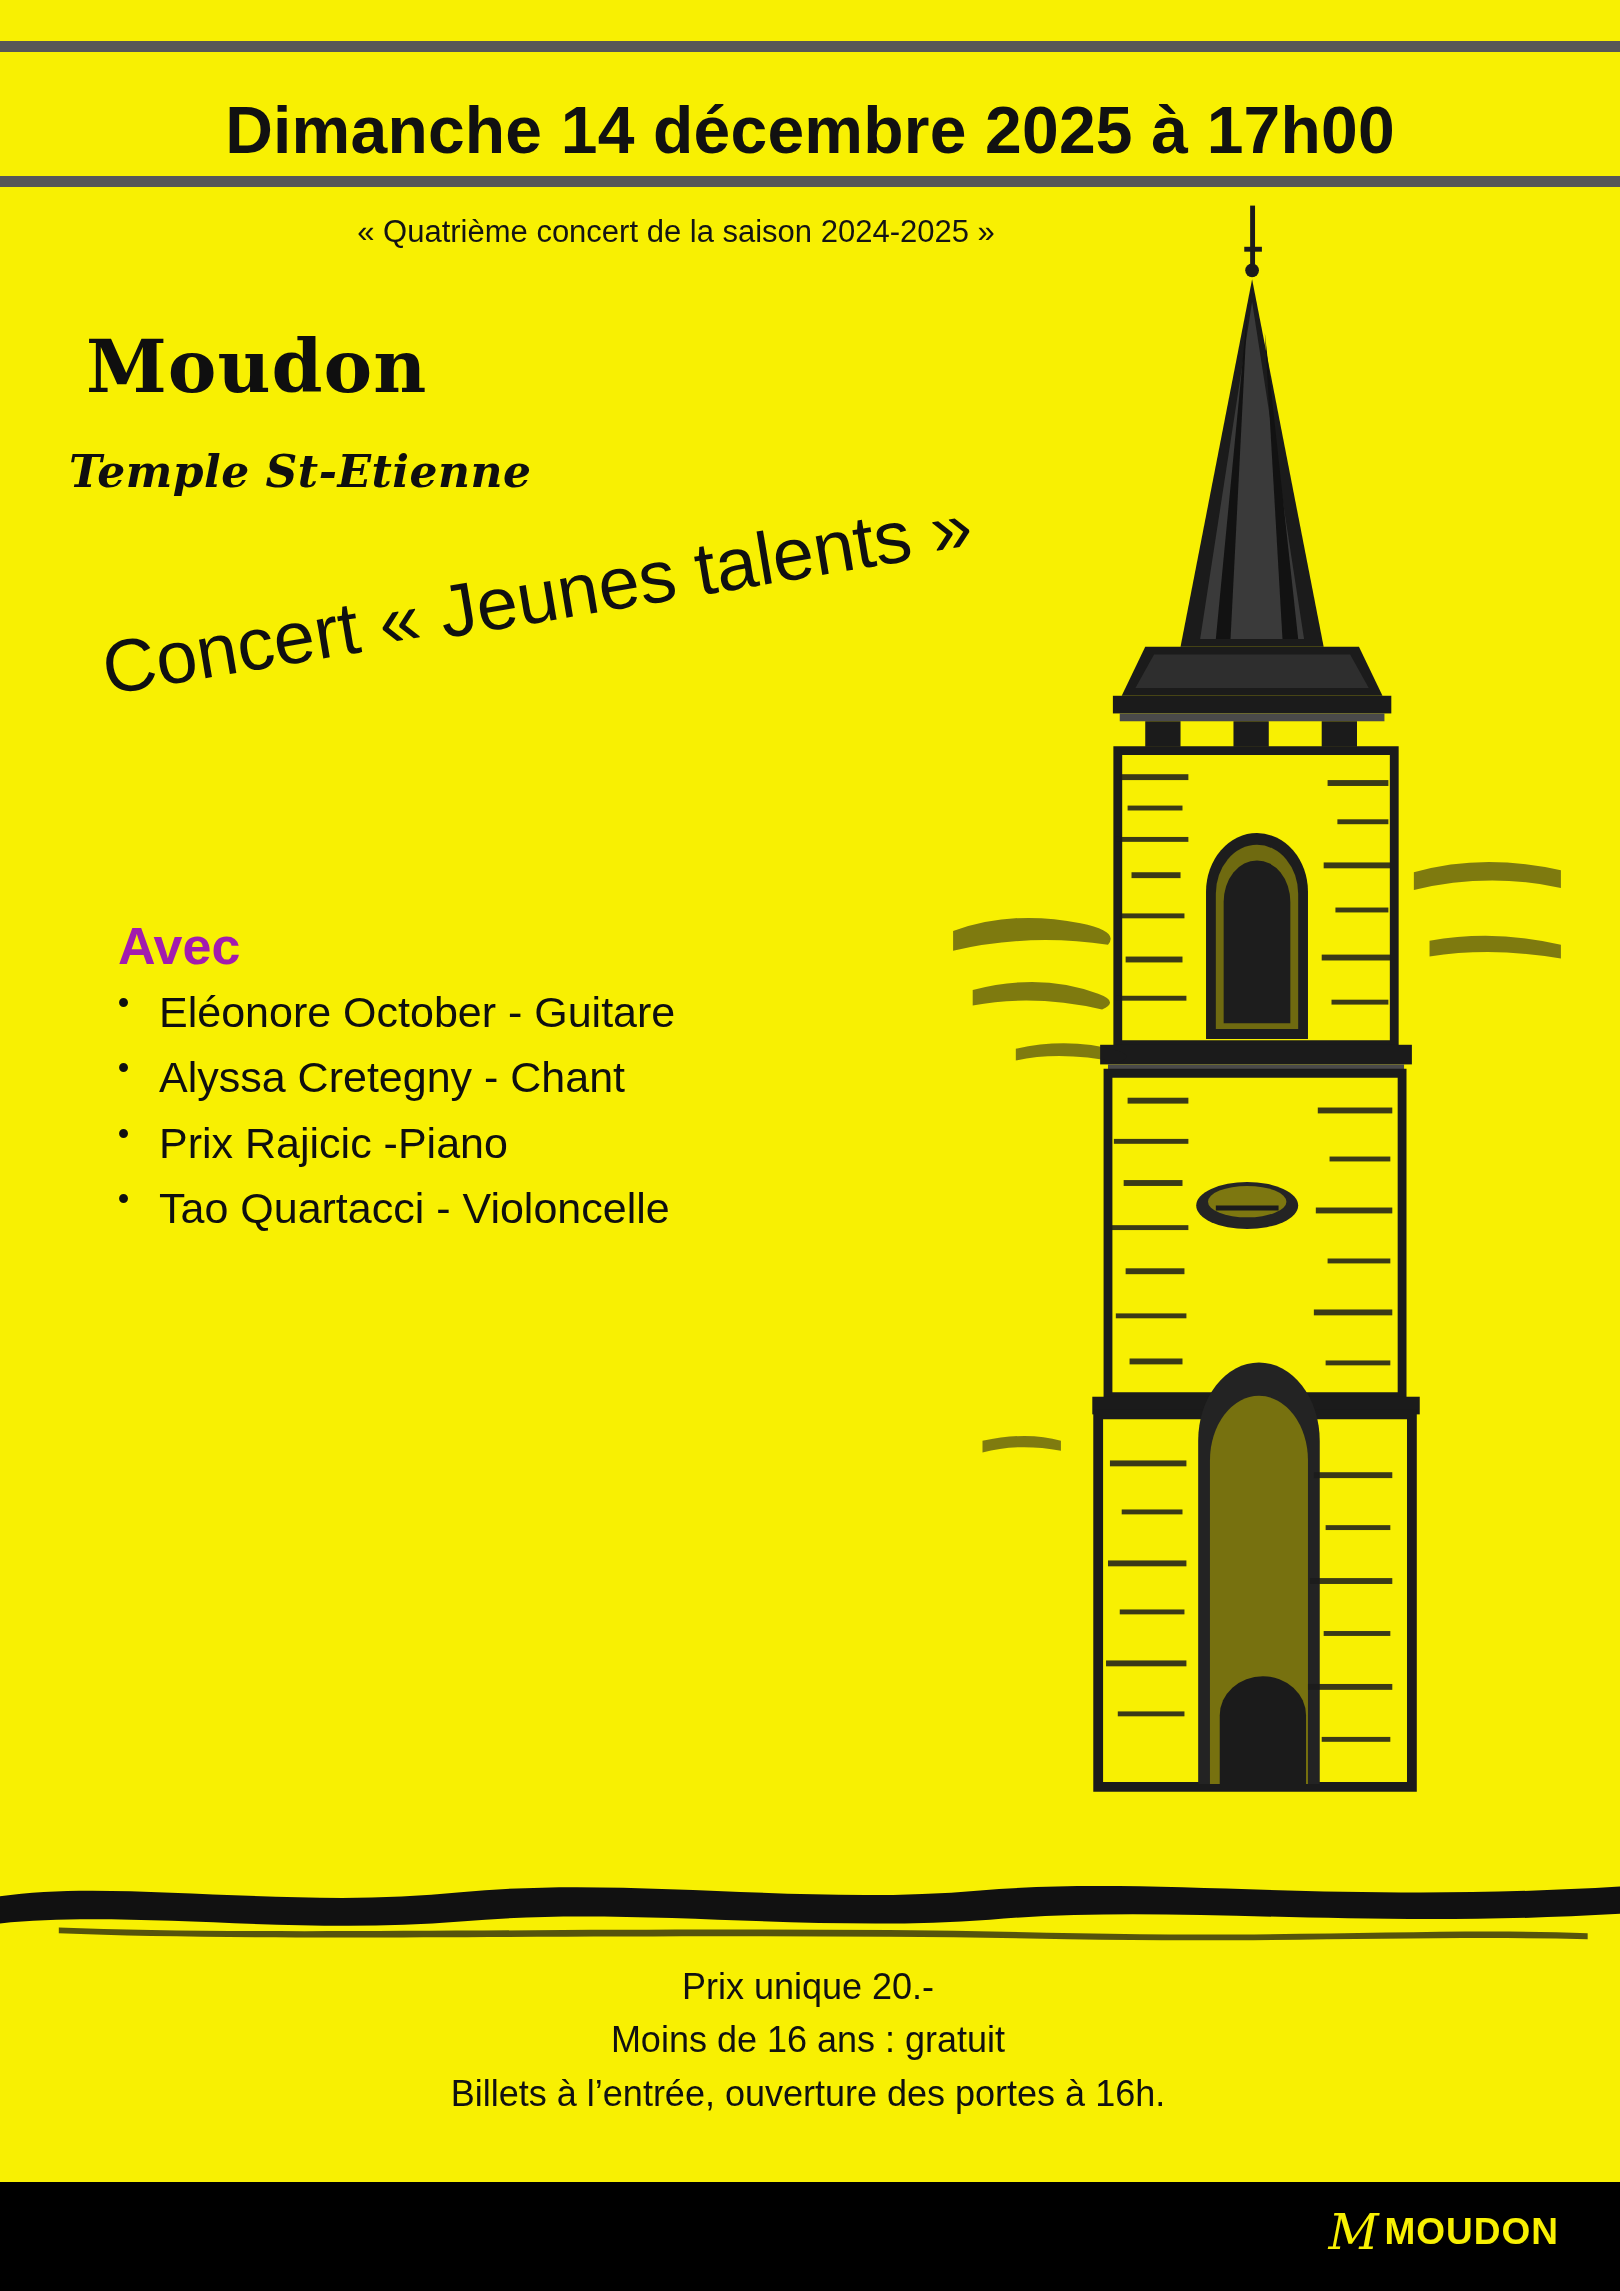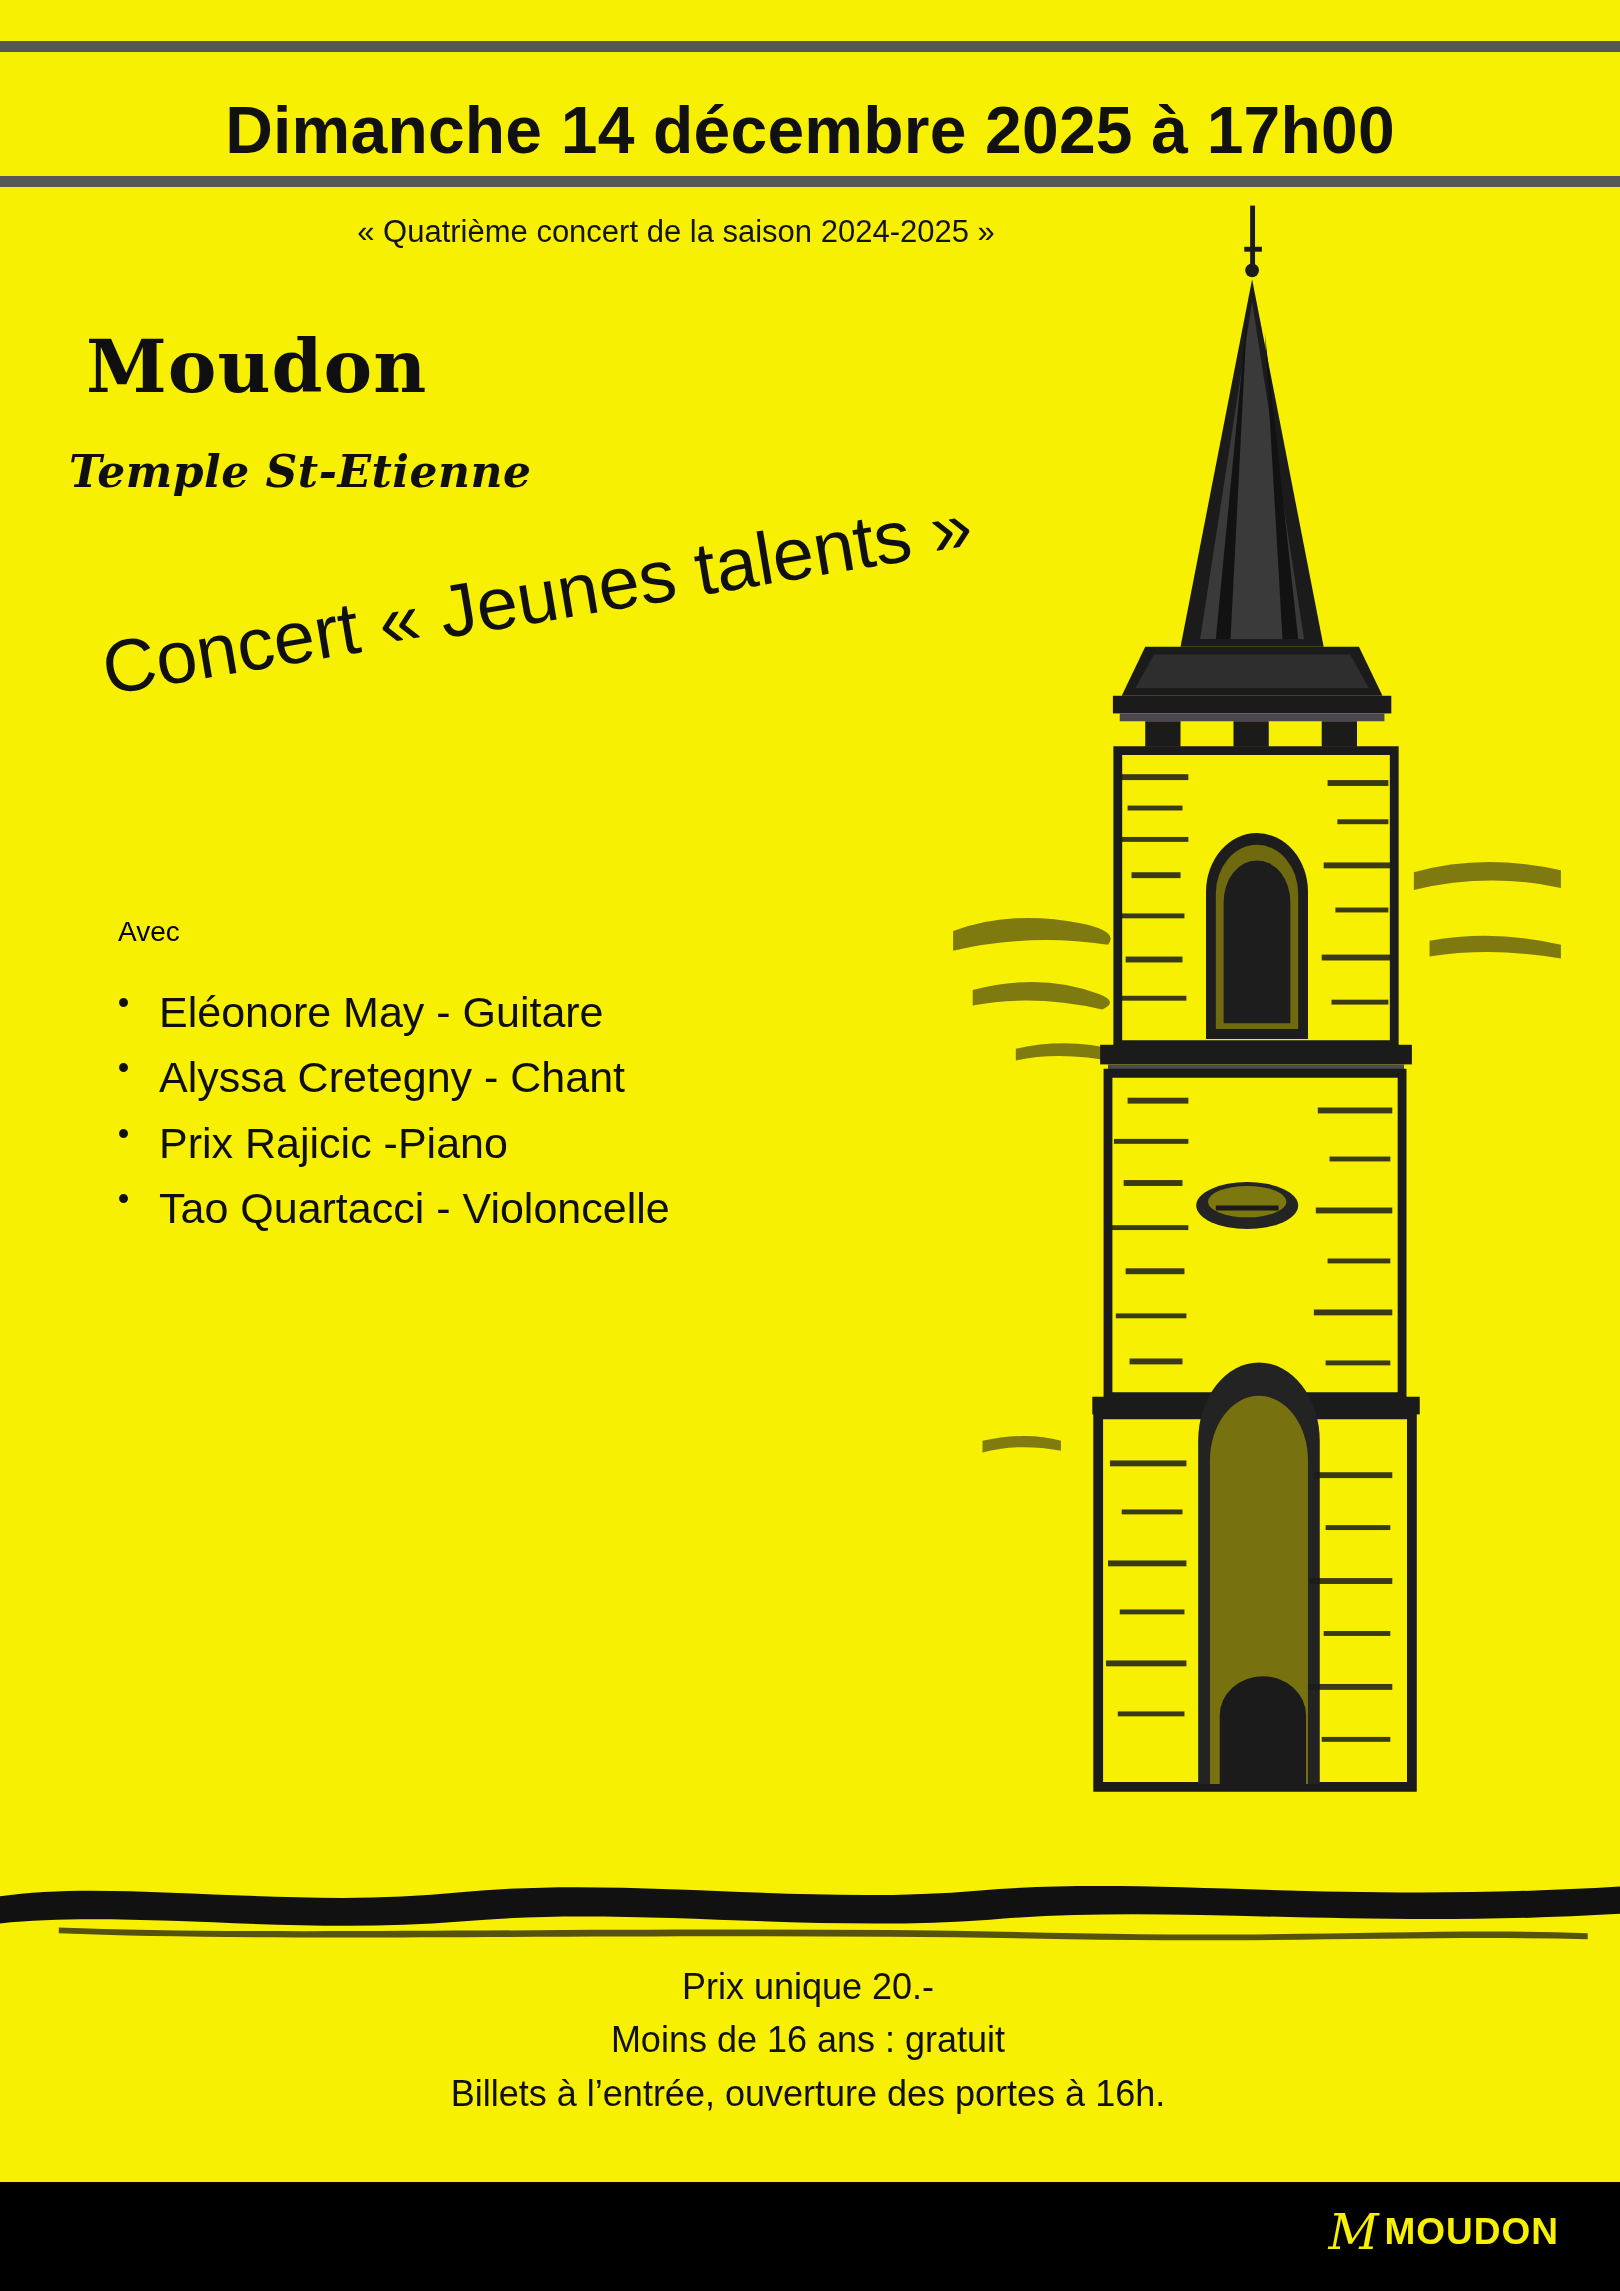--- a/index.html
+++ b/index.html
@@ -108,22 +108,23 @@
     font-size: 74px;
     color: #101010;
     white-space: nowrap;
   }
 
   
   .avec {
     position: absolute;
     left: 118px;
     top: 916px;
-    font-size: 28px;
-    color: #000000;
+    font-size: 52px;
+    color: #a21caf;
+    font-weight: bold;
   }
   .perf-list {
     position: absolute;
     left: 110px;
     top: 980px;
     list-style: none;
     margin: 0;
     padding: 0;
   }
   .perf-list li {
@@ -228,21 +229,21 @@
 
   <div class="place-city">Moudon</div>
   <div class="place-venue">Temple St-Etienne</div>
 
   <div class="title-wrap">
     <div class="title">Concert « Jeunes talents »</div>
   </div>
 
   <div class="avec">Avec</div>
   <ul class="perf-list">
-    <li>Eléonore May - Guitare</li>
+    <li>Eléonore October - Guitare</li>
     <li>Alyssa Cretegny - Chant</li>
     <li>Prix Rajicic -Piano</li>
     <li>Tao Quartacci - Violoncelle</li>
   </ul>
 
   <div class="tower">
     <svg viewBox="0 0 620 1730" xmlns="http://www.w3.org/2000/svg">
       <g fill="#1b1b1b">
 
         <rect x="303" y="20" width="5" height="60"></rect>

